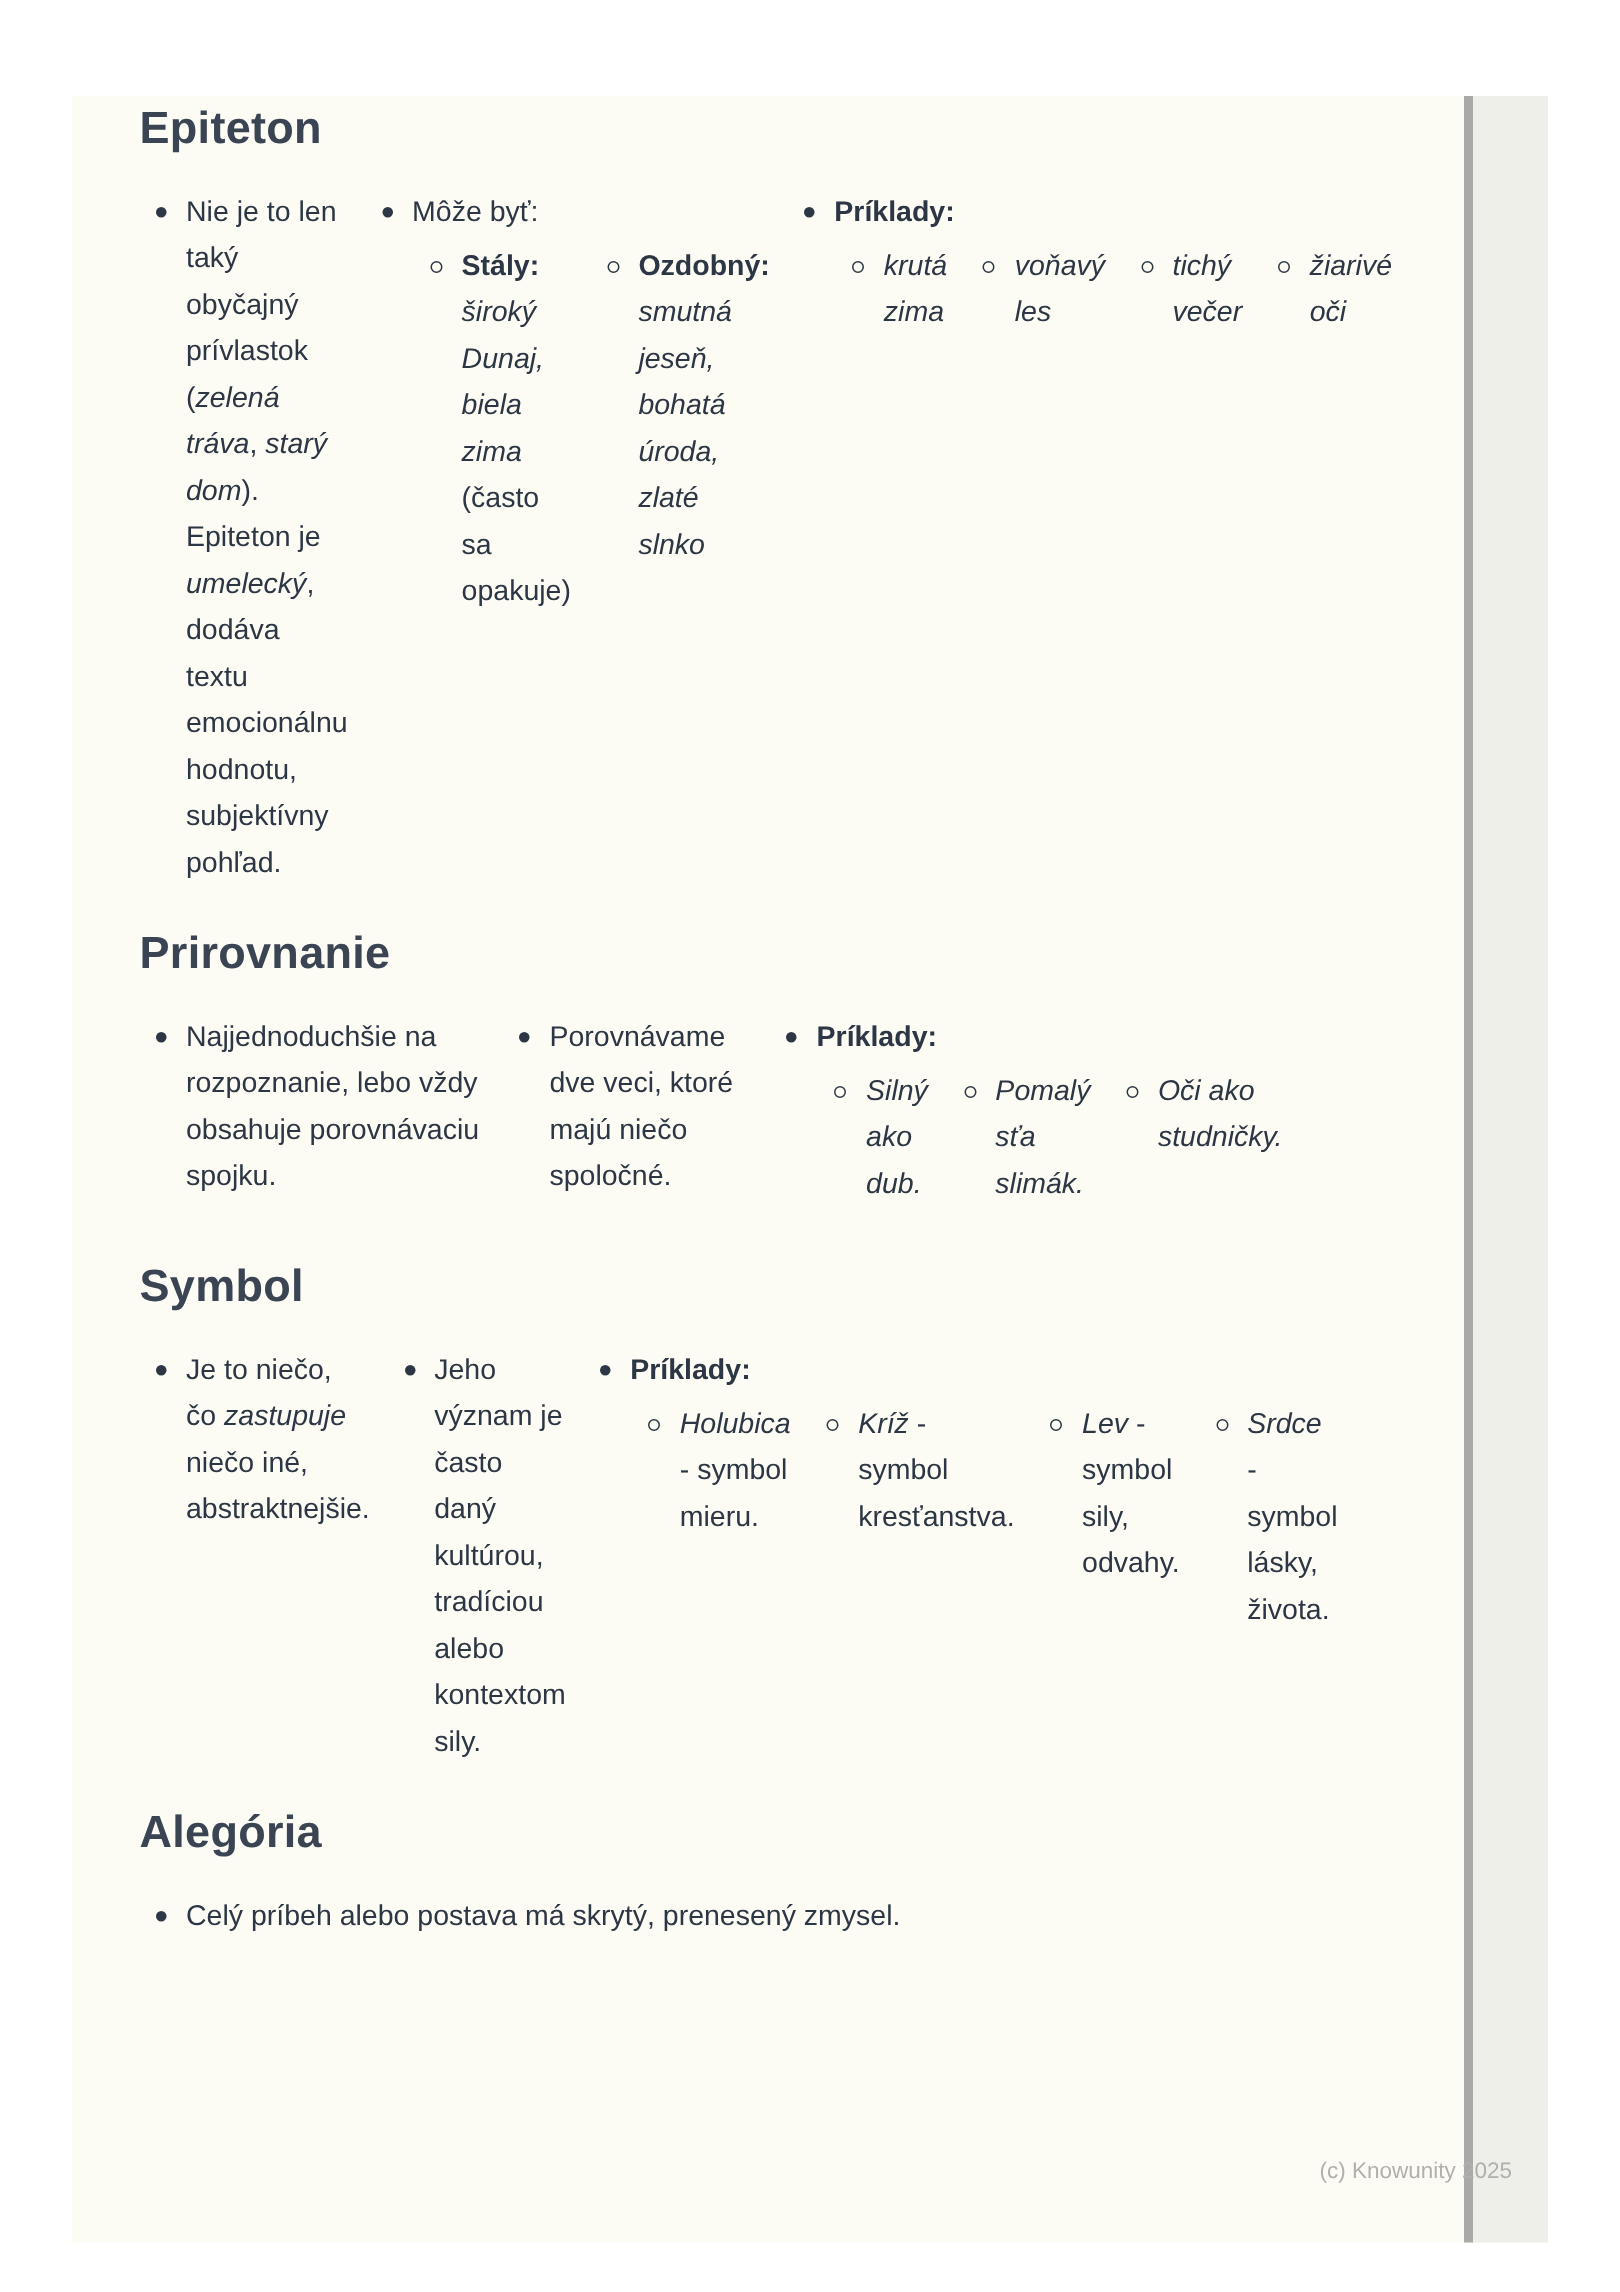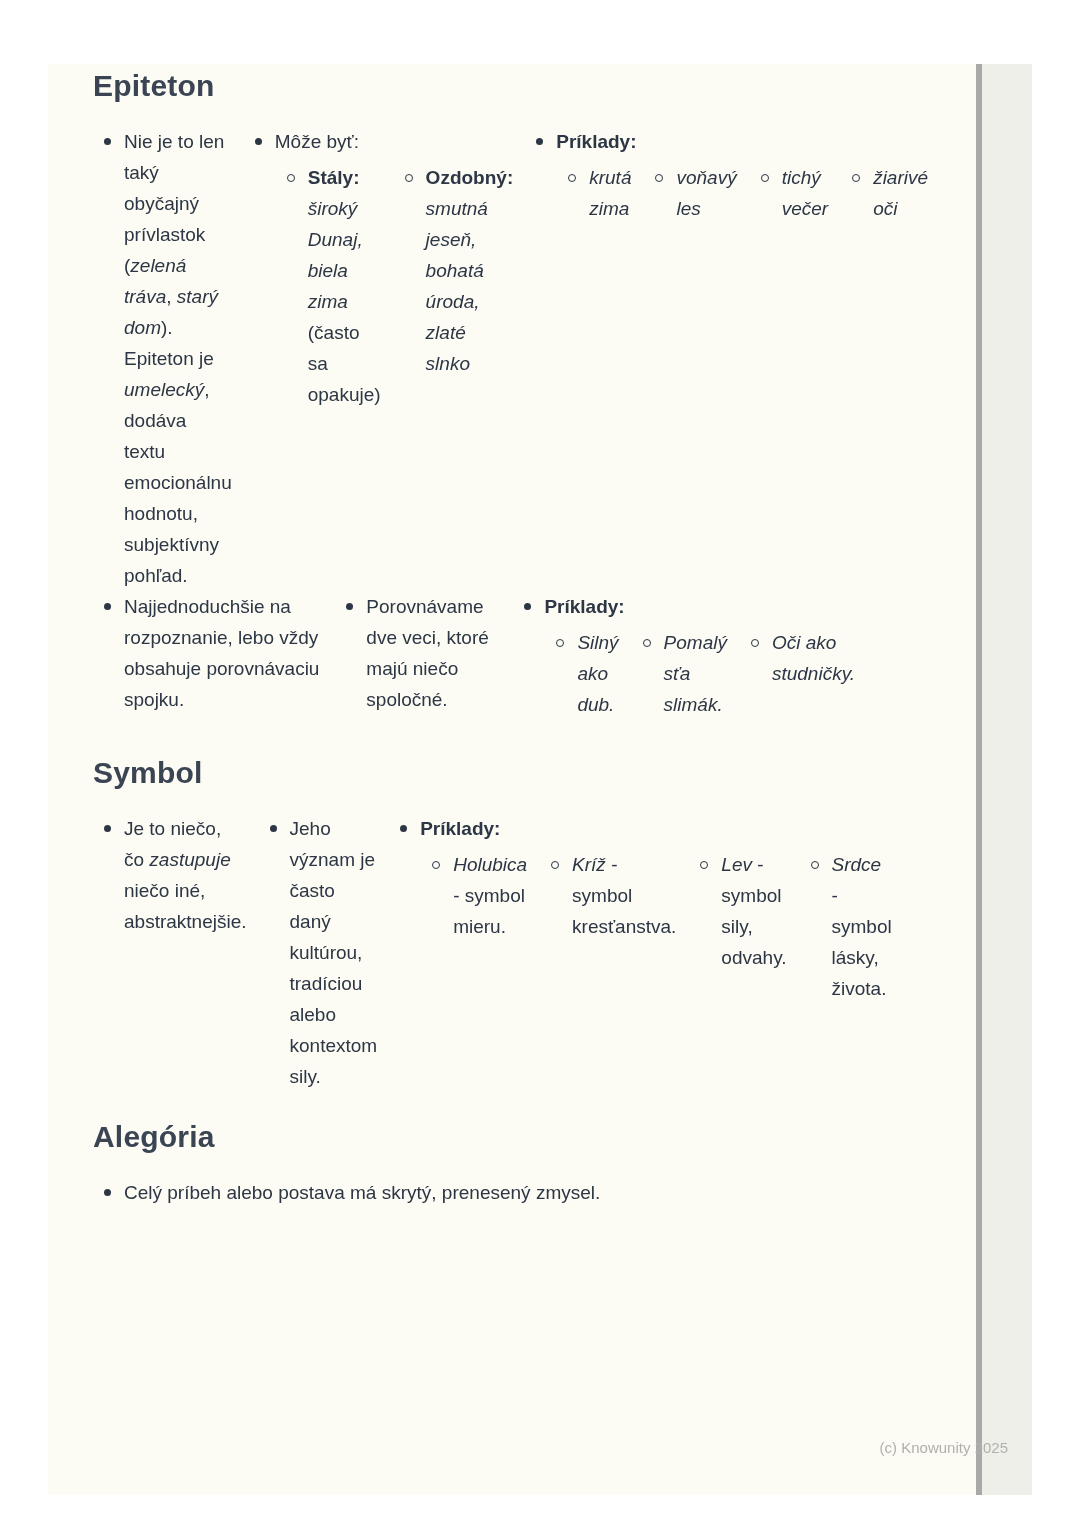--- a/index.html
+++ b/index.html
@@ -144,20 +144,21 @@
               </ul></li>
             <li class="li1"><span class="txt"><strong>Príklady:</strong></span><ul class="sub">
                 <li class="li2"><span class="txt"><em>krutá zima</em></span></li>
                 <li class="li2"><span class="txt"><em>voňavý les</em></span></li>
                 <li class="li2"><span class="txt"><em>tichý večer</em></span></li>
                 <li class="li2"><span class="txt"><em>žiarivé oči</em></span></li>
               </ul></li>
           </ul>
         </section>
         <section class="sec">
+          <h2 class="sec-title">Prirovnanie</h2>
           <ul class="top">
             <li class="li1"><span class="txt"><span>Najjednoduchšie na rozpoznanie, lebo vždy obsahuje porovnávaciu spojku.</span></span></li>
             <li class="li1"><span class="txt"><span>Porovnávame dve veci, ktoré majú niečo spoločné.</span></span></li>
             <li class="li1"><span class="txt"><strong>Príklady:</strong></span><ul class="sub">
                 <li class="li2"><span class="txt"><em>Silný ako dub.</em></span></li>
                 <li class="li2"><span class="txt"><em>Pomalý sťa slimák.</em></span></li>
                 <li class="li2"><span class="txt"><em>Oči ako studničky.</em></span></li>
               </ul></li>
           </ul>
         </section>

